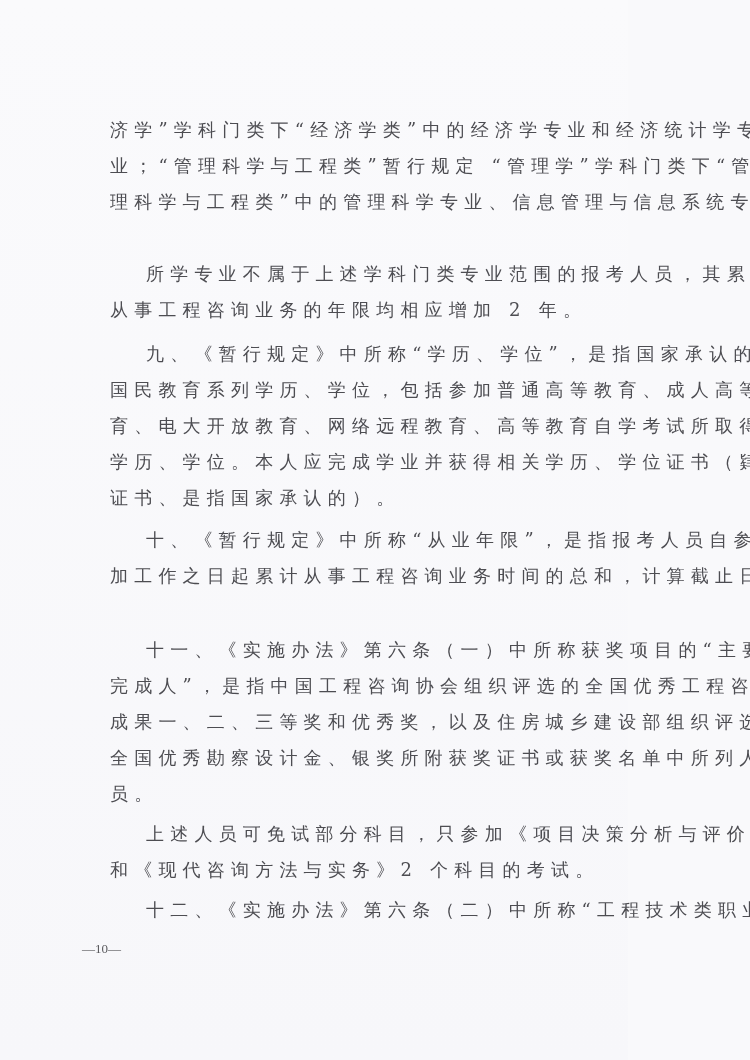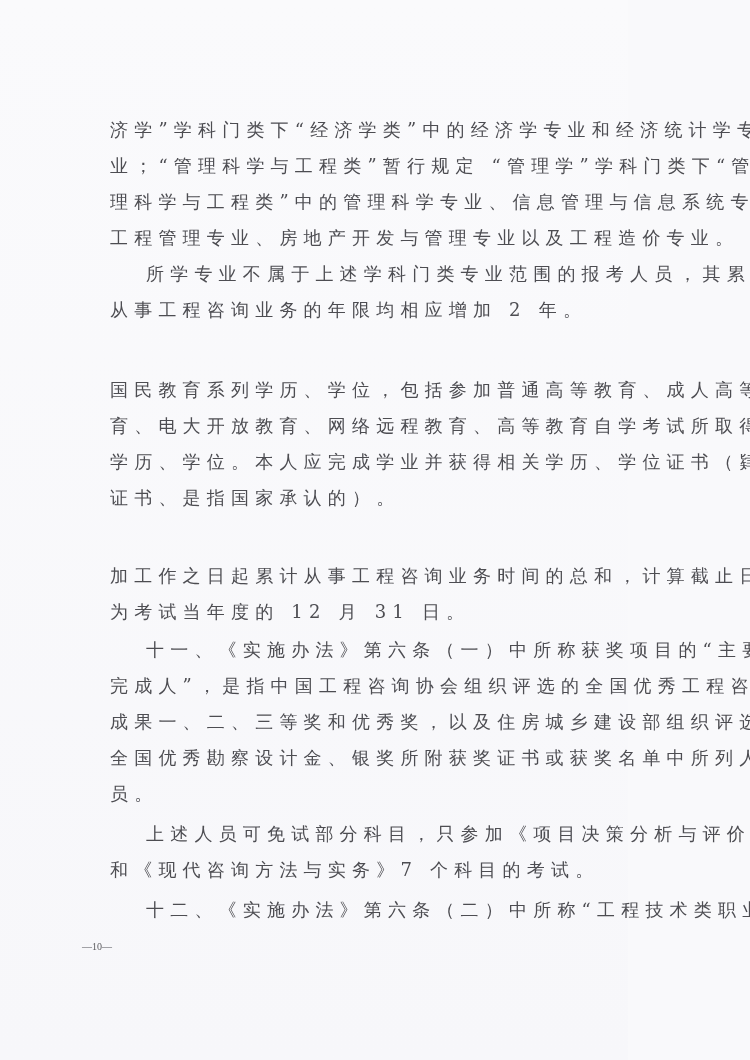--- a/index.html
+++ b/index.html
@@ -29,50 +29,50 @@
       line-height: 24px;
       letter-spacing: 6.2px;
       white-space: nowrap;
       color: #4d4d52;
     }
     .indent { left: 146px; }
     .pagenum {
       position: absolute;
       left: 82px;
       top: 941px;
-      font-size: 10px;
+      font-size: 13px;
       color: #5a5a5e;
       font-family: "Liberation Serif", serif;
     }
   </style>
 </head>
 <body>
 
 <div class="page">
   <div class="line" style="top:118px">济学”学科门类下“经济学类”中的经济学专业和经济统计学专</div>
   <div class="line" style="top:154px">业；“管理科学与工程类”暂行规定 “管理学”学科门类下“管</div>
   <div class="line" style="top:190px">理科学与工程类”中的管理科学专业、信息管理与信息系统专业、</div>
-  <div class="line" style="top:226px">工程管理专业、房地产开发与管理专业以及工程造价专业。</div>
 
   <div class="line indent" style="top:262px">所学专业不属于上述学科门类专业范围的报考人员，其累计</div>
   <div class="line" style="top:298px">从事工程咨询业务的年限均相应增加 2 年。</div>
 
+  <div class="line indent" style="top:342px">九、《暂行规定》中所称“学历、学位”，是指国家承认的</div>
   <div class="line" style="top:378px">国民教育系列学历、学位，包括参加普通高等教育、成人高等教</div>
   <div class="line" style="top:414px">育、电大开放教育、网络远程教育、高等教育自学考试所取得的</div>
   <div class="line" style="top:450px">学历、学位。本人应完成学业并获得相关学历、学位证书（肄业</div>
   <div class="line" style="top:486px">证书、是指国家承认的）。</div>
 
+  <div class="line indent" style="top:528px">十、《暂行规定》中所称“从业年限”，是指报考人员自参</div>
   <div class="line" style="top:564px">加工作之日起累计从事工程咨询业务时间的总和，计算截止日期</div>
-  <div class="line" style="top:600px">为考试当年度的 12 月 31 日。</div>
 
   <div class="line indent" style="top:638px">十一、《实施办法》第六条（一）中所称获奖项目的“主要</div>
   <div class="line" style="top:674px">完成人”，是指中国工程咨询协会组织评选的全国优秀工程咨询</div>
   <div class="line" style="top:710px">成果一、二、三等奖和优秀奖，以及住房城乡建设部组织评选的</div>
   <div class="line" style="top:746px">全国优秀勘察设计金、银奖所附获奖证书或获奖名单中所列人</div>
   <div class="line" style="top:782px">员。</div>
 
   <div class="line indent" style="top:822px">上述人员可免试部分科目，只参加《项目决策分析与评价》</div>
-  <div class="line" style="top:858px">和《现代咨询方法与实务》7 个科目的考试。</div>
+  <div class="line" style="top:858px">和《现代咨询方法与实务》2 个科目的考试。</div>
 
   <div class="line indent" style="top:898px">十二、《实施办法》第六条（二）中所称“工程技术类职业</div>
 
   <div class="pagenum">—10—</div>
 </div>
 
 </body></html>

